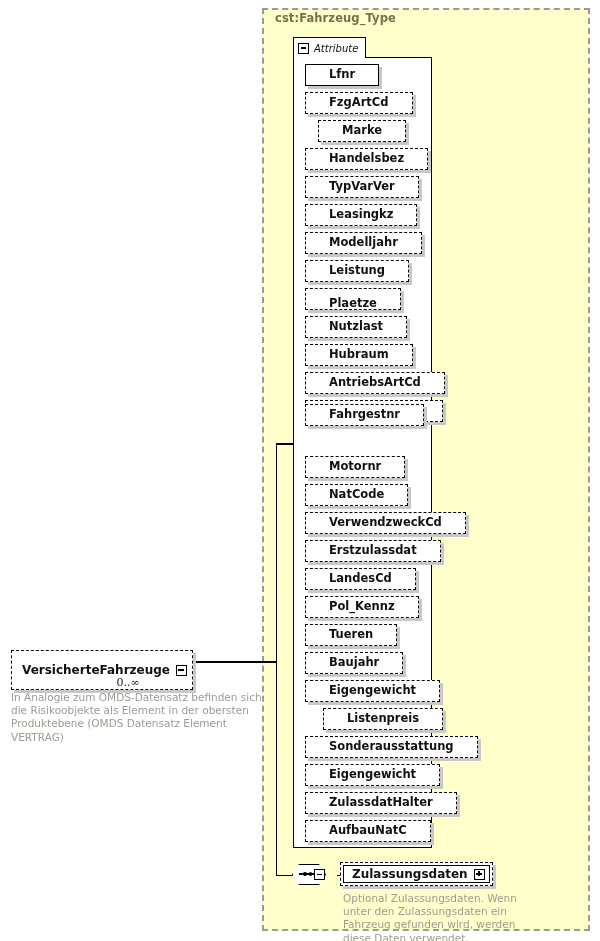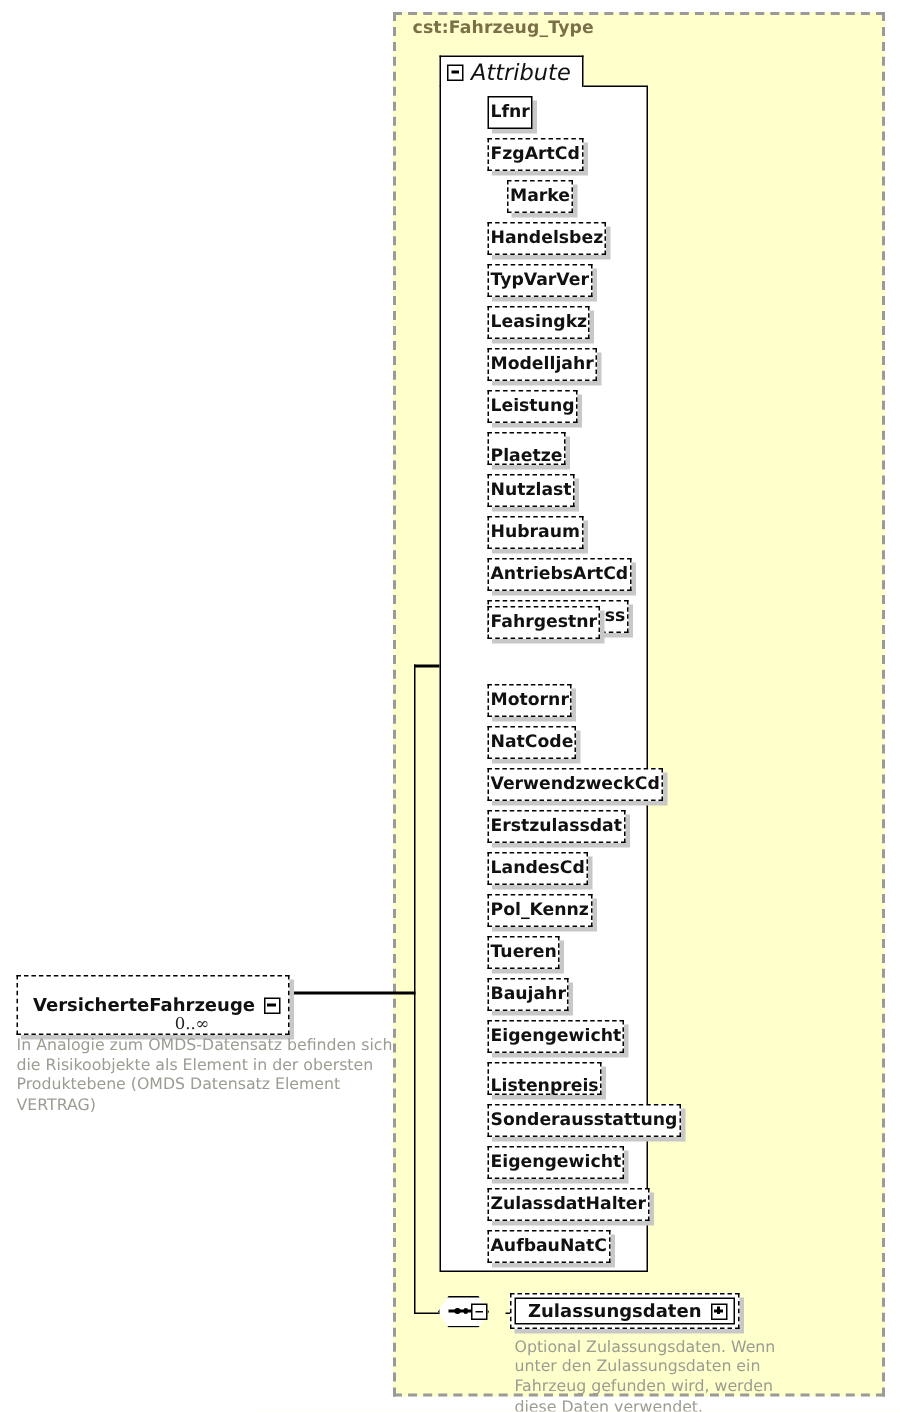--- a/index.html
+++ b/index.html
@@ -56,21 +56,21 @@
     background: #ffffff;
     border: 1.6px solid #000000;
     border-bottom: none;
     box-sizing: border-box;
     display: flex;
     align-items: center;
     padding: 0 7px 0 4px;
     z-index: 3;
   }
   #attr-tab .tab-label {
-    font-size: 15px;
+    font-size: 10px;
     font-style: italic;
     color: #111;
     margin-left: 5px;
     white-space: nowrap;
   }
 
   
   .expander {
     width: 11px;
     height: 11px;
@@ -103,23 +103,22 @@
   
   .attr-node {
     position: absolute;
     height: 22px;
     box-sizing: border-box;
     background: #ffffff;
     border: 1.6px dashed #000000;
     display: flex;
     align-items: center;
     justify-content: center;
-    padding: 0 1px;
+    padding: 0 23px;
     box-shadow: 3px 3px 0 0 #c8c8c8;
-    margin-left: 20px;
   }
   .attr-node.required { border-style: solid; }
   .attr-node .nm {
     font-size: 11.5px;
     font-weight: bold;
     color: #111111;
     white-space: nowrap;
     line-height: 1;
   }
 
@@ -318,21 +317,21 @@
     </div>
     <div class="attr-node" style="left: 305px; top: 624px;">
       <span class="nm">Tueren</span>
     </div>
     <div class="attr-node" style="left: 305px; top: 652px;">
       <span class="nm">Baujahr</span>
     </div>
     <div class="attr-node" style="left: 305px; top: 680px;">
       <span class="nm">Eigengewicht</span>
     </div>
-    <div class="attr-node" style="left: 305px; top: 708px; align-items: flex-end;">
+    <div class="attr-node" style="left: 323px; top: 708px;">
       <span class="nm">Listenpreis</span>
     </div>
     <div class="attr-node" style="left: 305px; top: 736px;">
       <span class="nm">Sonderausstattung</span>
     </div>
     <div class="attr-node" style="left: 305px; top: 764px;">
       <span class="nm">Eigengewicht</span>
     </div>
     <div class="attr-node" style="left: 305px; top: 792px;">
       <span class="nm">ZulassdatHalter</span>

